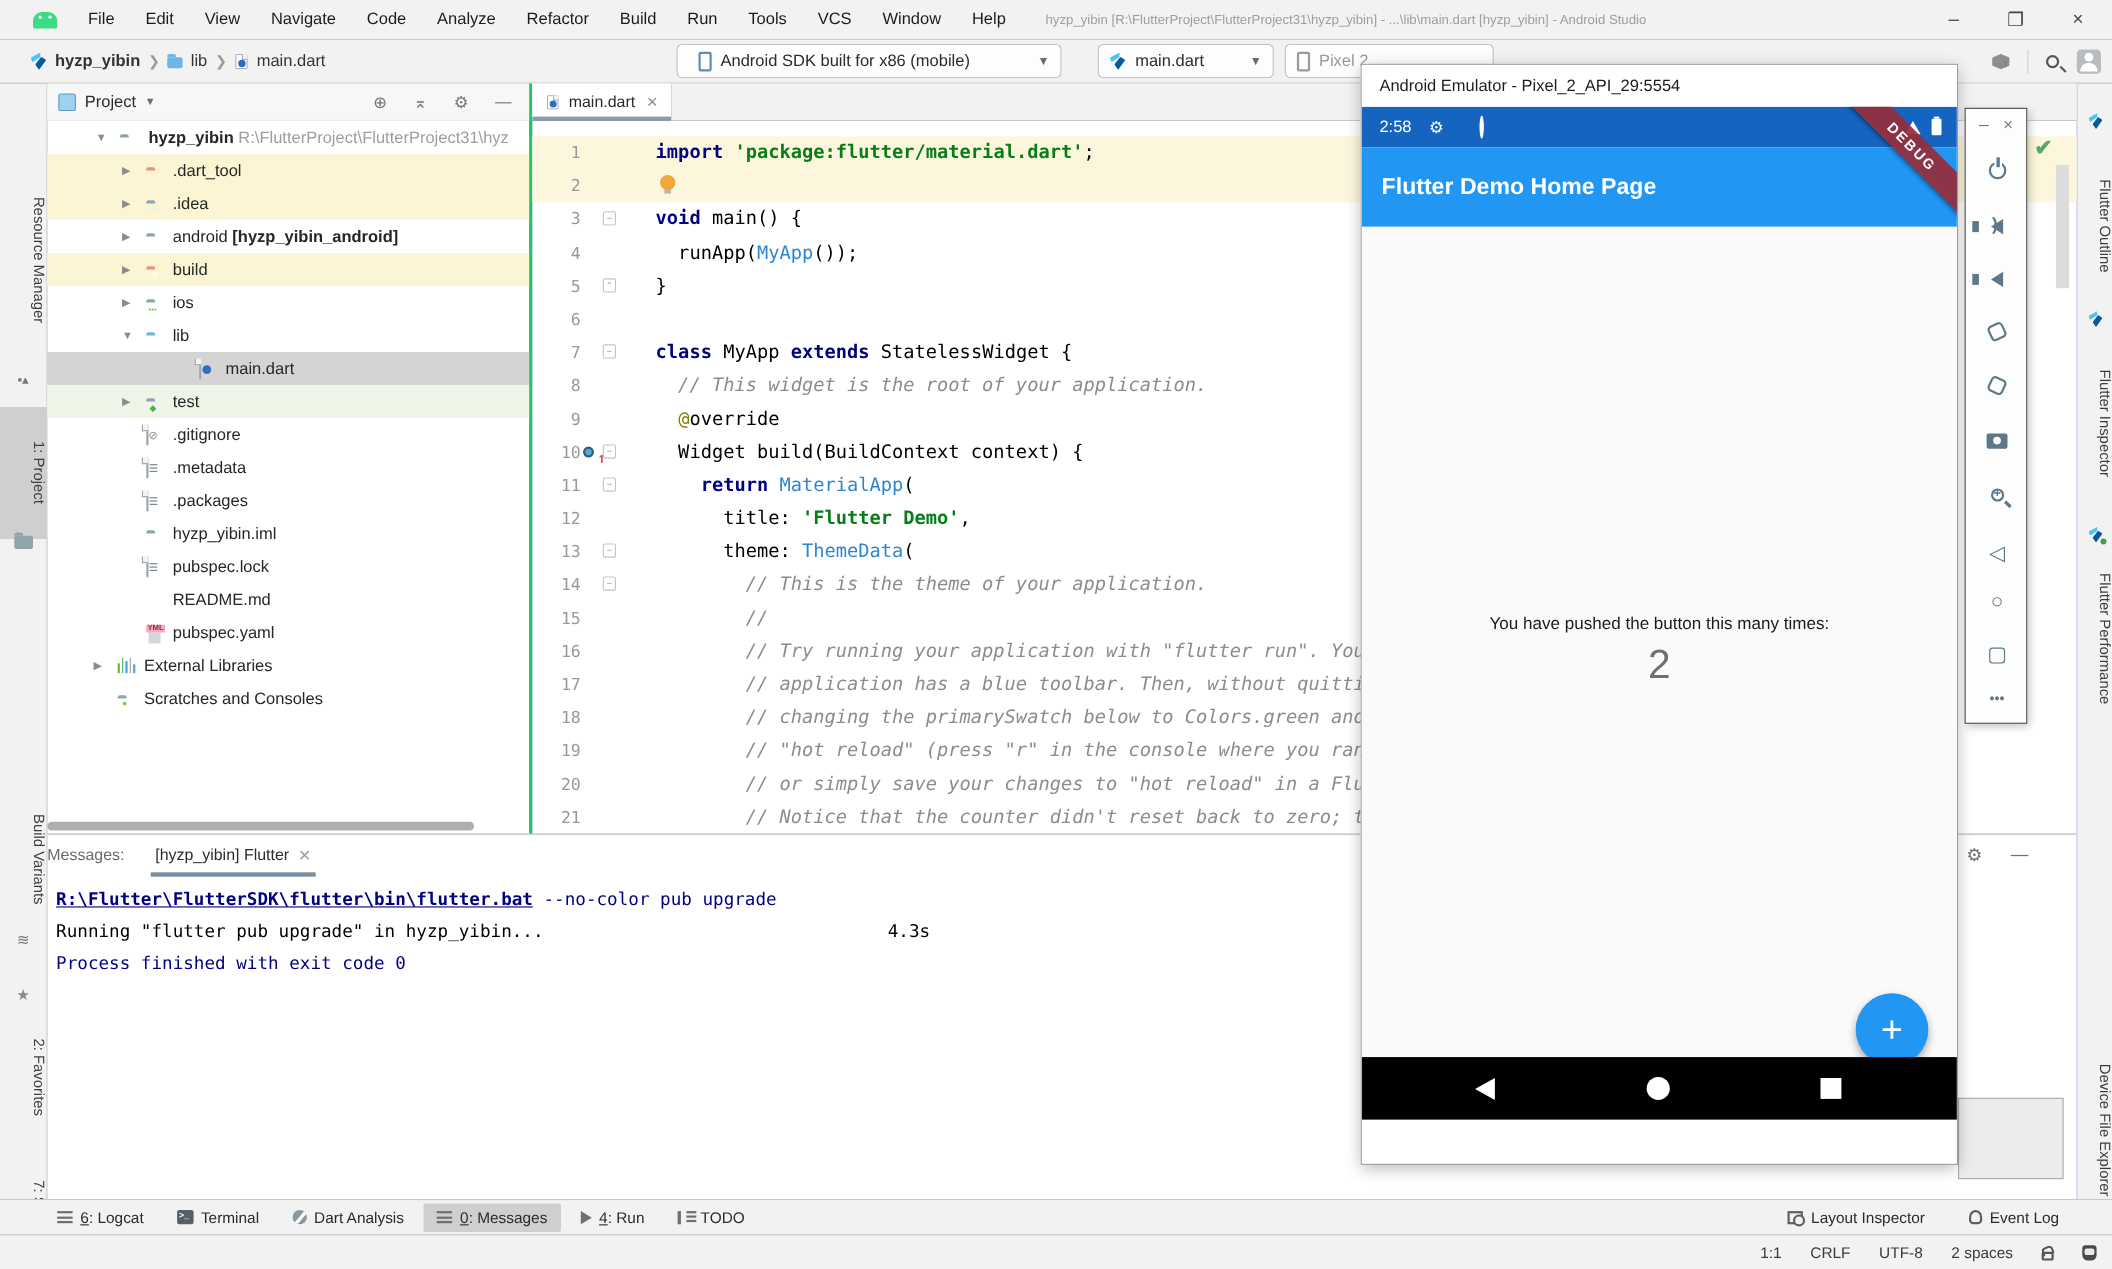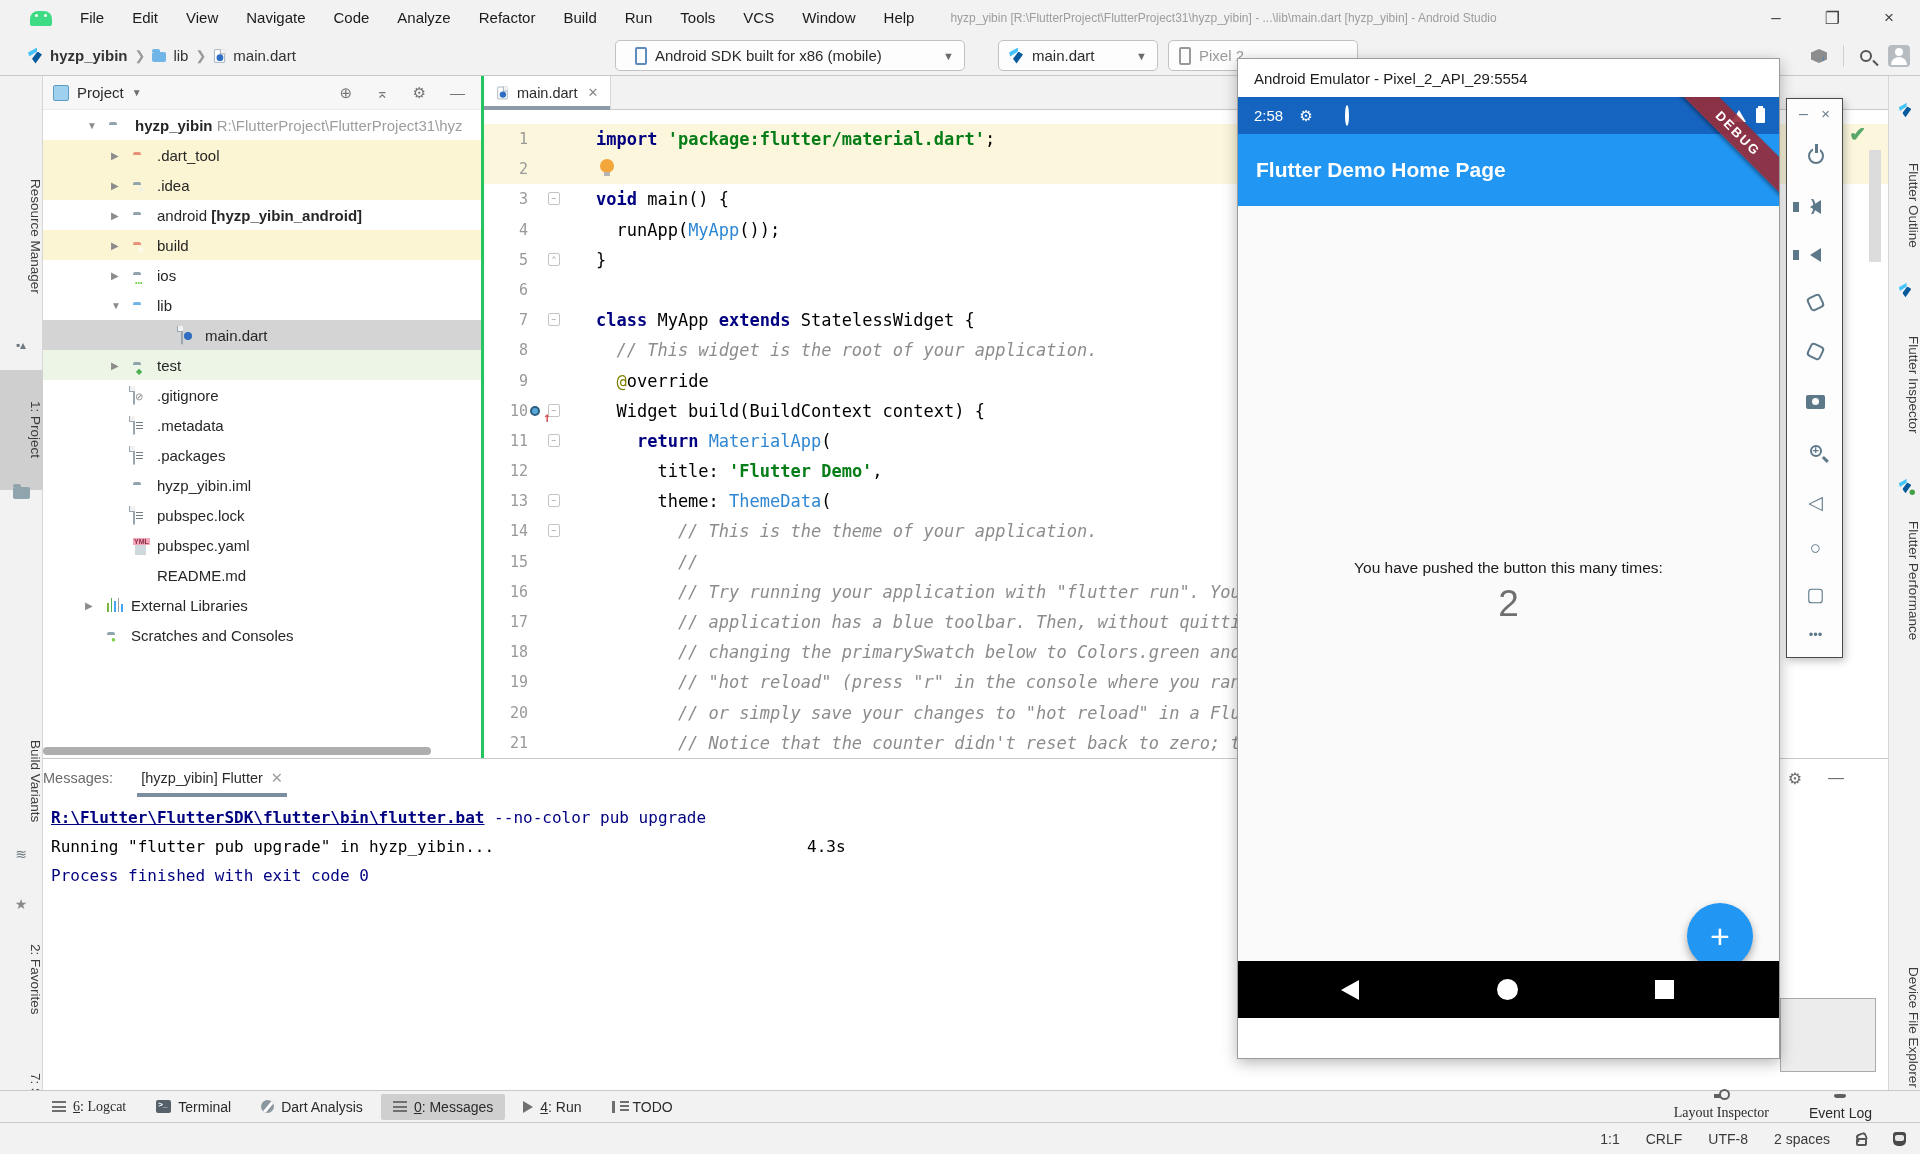--- a/index.html
+++ b/index.html
@@ -110,24 +110,24 @@
   .console { font-family:"DejaVu Sans Mono", monospace; font-size:16px; padding:6px 0 0 8px; position:relative; }
   .cline { height:29px; line-height:29px; white-space:pre; color:#000; position:relative; }
   .c-blue { color:#000080; }
   .c-link { color:#000080; text-decoration:underline; font-weight:bold; }
   .c-time { position:absolute; left:756px; top:0; color:#000; }
 
   
   .btoolbar { position:absolute; left:0; top:1090px; width:1920px; height:32px; background:#f2f2f2; border-top:1px solid #c9c9c9; display:flex; align-items:center; font-size:14px; color:#2b2b2b; }
   .bt-item { display:flex; align-items:center; gap:7px; padding:0 12px; height:26px; margin-left:6px; border-radius:2px; }
   .bt-item.sel { background:#cfcfcf; }
-  .bt-item:first-child { margin-left:40px;font-family:Liberation Serif, serif; }
+  .bt-item:first-child { margin-left:40px; }
   .bt-spacer { flex:1; }
   .bt-right { display:flex; align-items:center; gap:34px; padding-right:48px; }
-  .bt-right .bt-item { padding:0;flex-direction:column; }
+  .bt-right .bt-item { padding:0; }
   .lines-ic { width:14px; height:11px; border-top:2px solid #6f6f6f; border-bottom:2px solid #6f6f6f; position:relative; }
   .lines-ic::after { content:""; position:absolute; left:0; top:3px; width:14px; height:2px; background:#6f6f6f; }
   .term-ic { width:15px; height:13px; background:#55606a; border-radius:2px; position:relative; }
   .term-ic::after { content:">_"; position:absolute; left:2px; top:0px; color:#fff; font-size:8px; font-weight:bold; }
   .dart-ic { width:13px; height:13px; border-radius:50%; background:#8c98a0; position:relative; overflow:hidden; }
   .dart-ic::after { content:""; position:absolute; left:6px; top:-2px; width:3px; height:18px; background:#fff; transform:rotate(40deg); }
   .run-ic { width:0; height:0; border-left:10px solid #6f6f6f; border-top:6px solid transparent; border-bottom:6px solid transparent; }
   .todo-ic { width:14px; height:12px; border-left:3px solid #6f6f6f; position:relative; }
   .todo-ic::after { content:""; position:absolute; left:5px; top:0; width:9px; height:2px; background:#6f6f6f; box-shadow:0 4px 0 #6f6f6f, 0 8px 0 #6f6f6f; }
   .li-ic { width:14px; height:12px; border:2px solid #5f5f5f; position:relative; }
@@ -372,26 +372,26 @@
         </div>
         <div class="trow ">
           <span class="ticon" style="left: 90px;"><span class="folder f-gray"></span></span>
           <span class="tlabel" style="left: 114px;">hyzp_yibin.iml</span>
         </div>
         <div class="trow ">
           <span class="ticon" style="left: 90px;"><span class="fileic lines"></span></span>
           <span class="tlabel" style="left: 114px;">pubspec.lock</span>
         </div>
         <div class="trow ">
+          <span class="ticon" style="left: 90px;"><span class="readme-ic"></span></span>
+          <span class="tlabel" style="left: 114px;">README.md</span>
+        </div>
+        <div class="trow ">
           <span class="ticon" style="left: 90px;"><span class="yml-ic"><span class="pg"></span><span class="tag">YML</span></span></span>
           <span class="tlabel" style="left: 114px;">pubspec.yaml</span>
-        </div>
-        <div class="trow ">
-          <span class="ticon" style="left: 90px;"><span class="readme-ic"></span></span>
-          <span class="tlabel" style="left: 114px;">README.md</span>
         </div>
         <div class="trow ">
           <span class="chev" style="left: 42px;">▶</span>
           <span class="ticon" style="left: 64px;">
             <span class="bars-ic">
               <i style="height:9px"></i>
               <i style="height:14px;background:#4caf50"></i>
               <i style="height:11px;background:#42a5f5"></i>
               <i style="height:14px;background:#9e9e9e"></i>
               <i style="height:8px;background:#42a5f5"></i>

